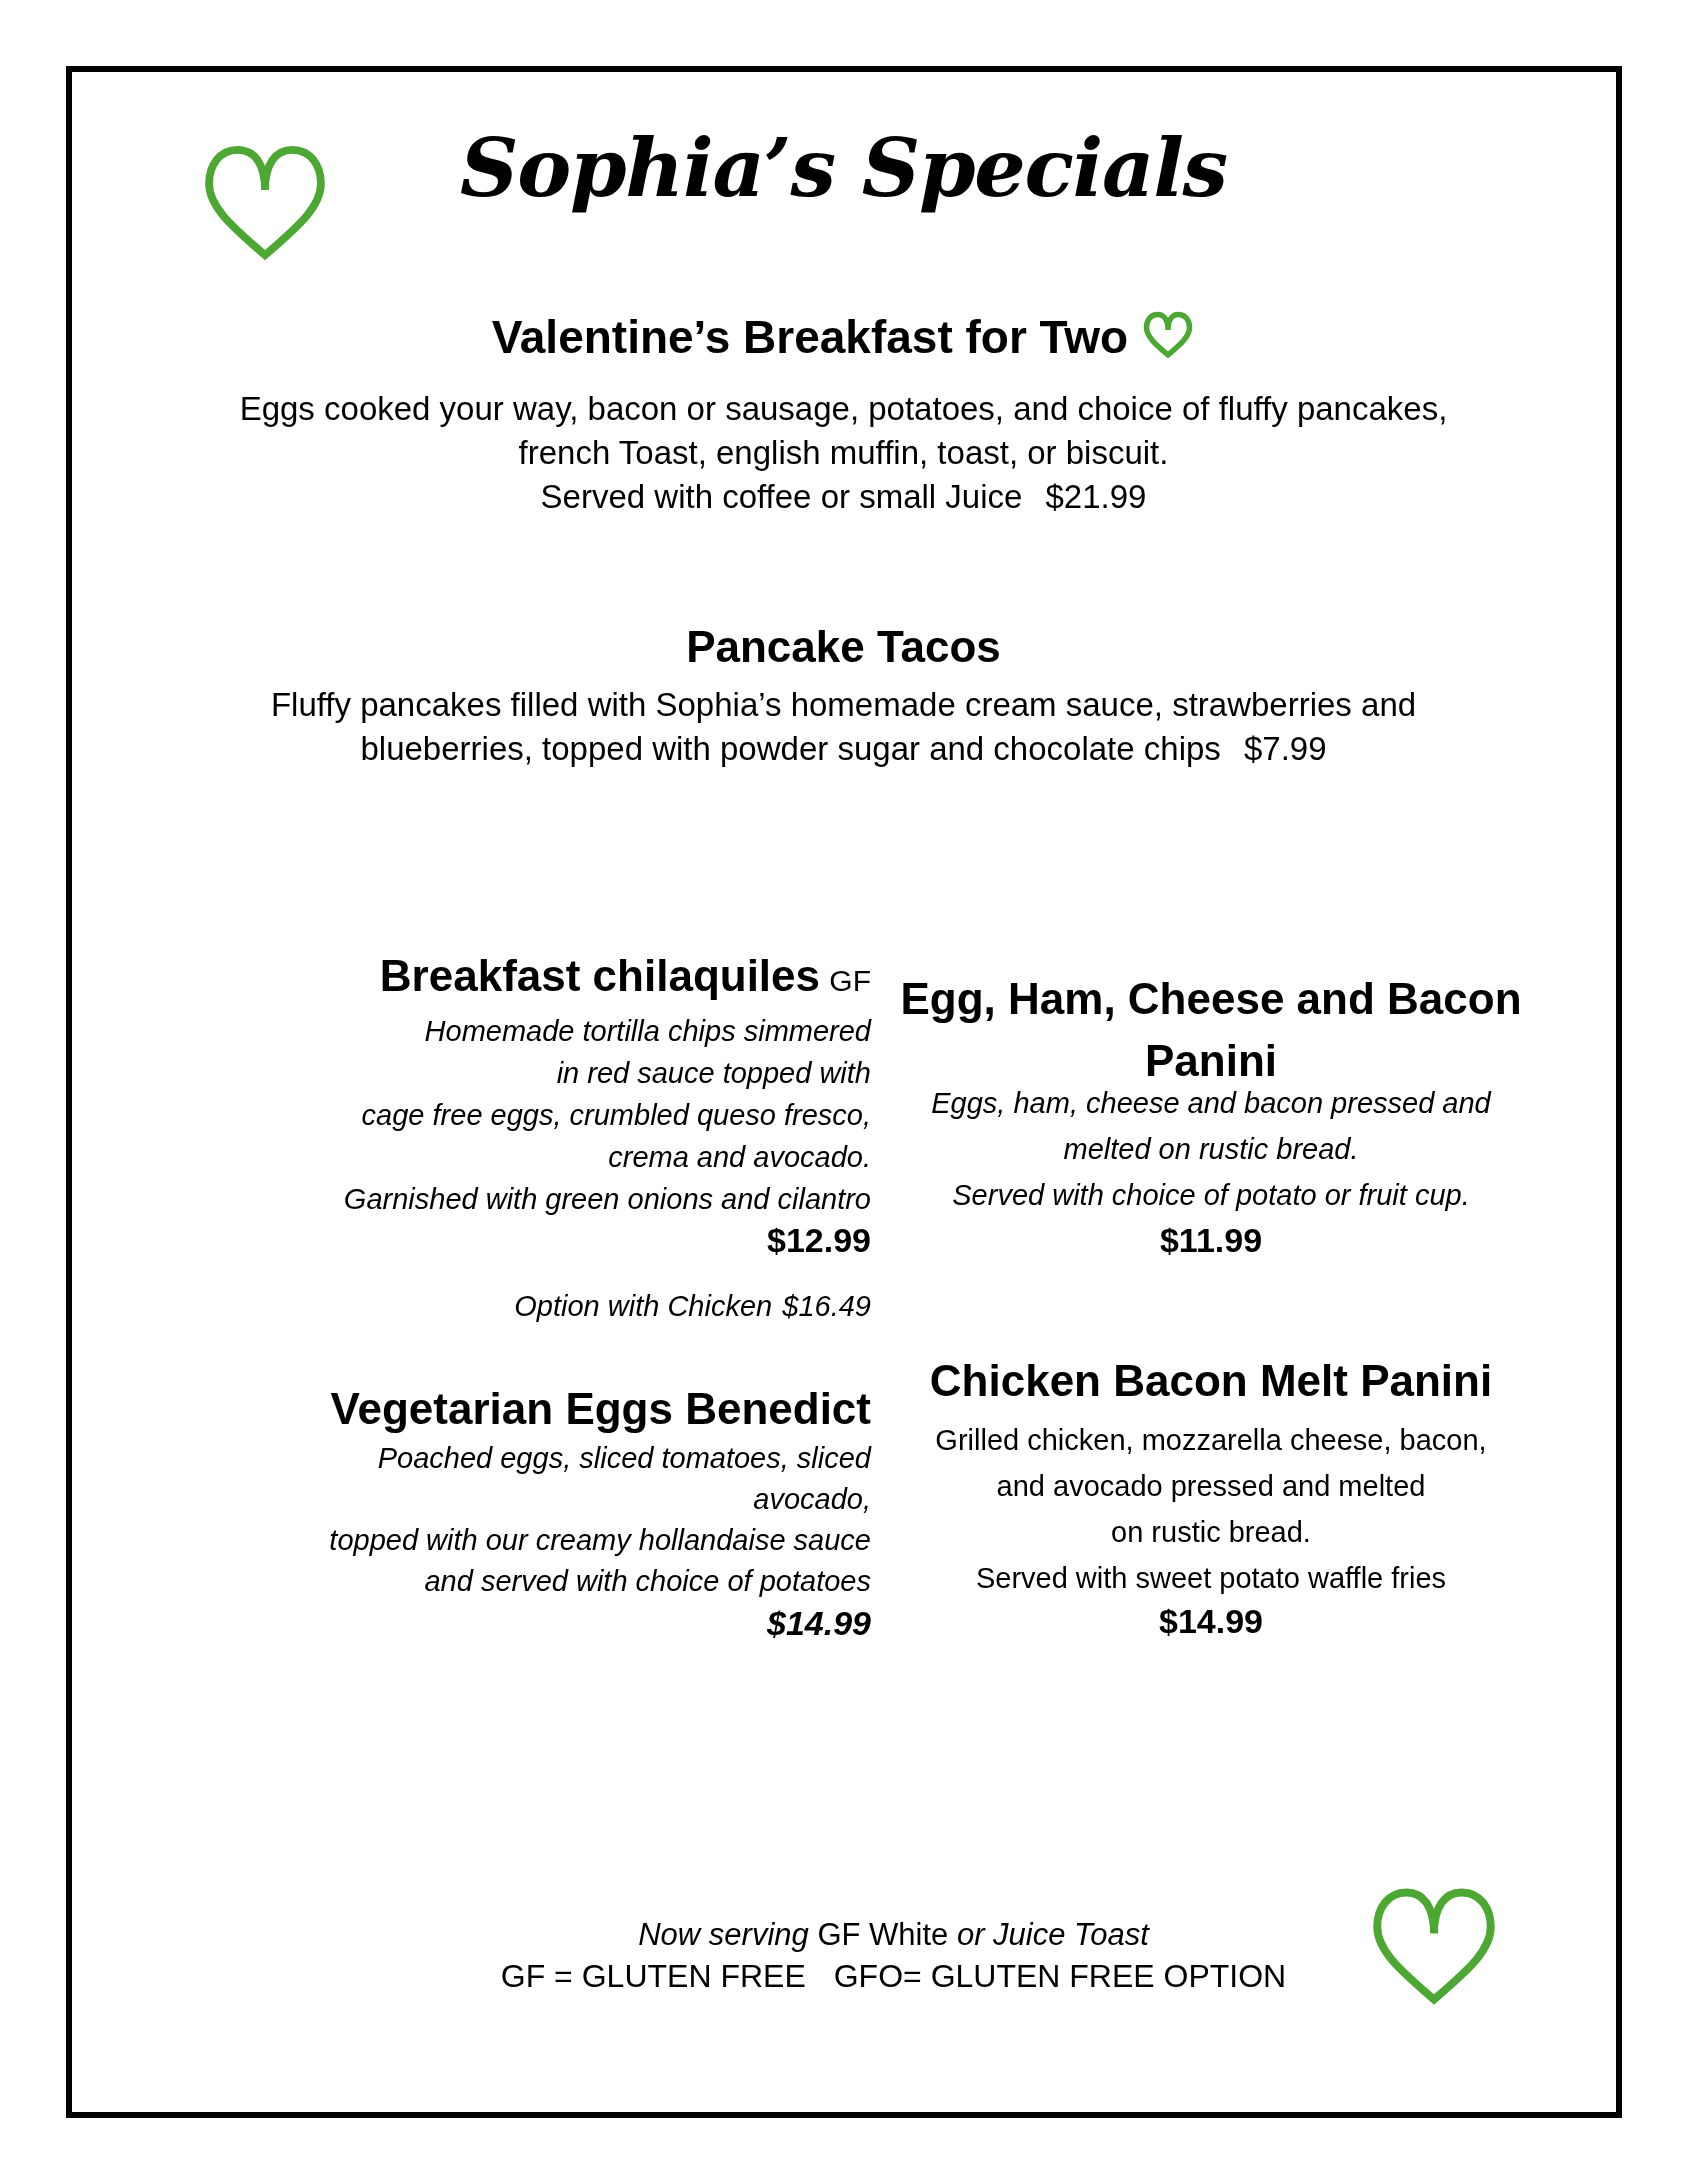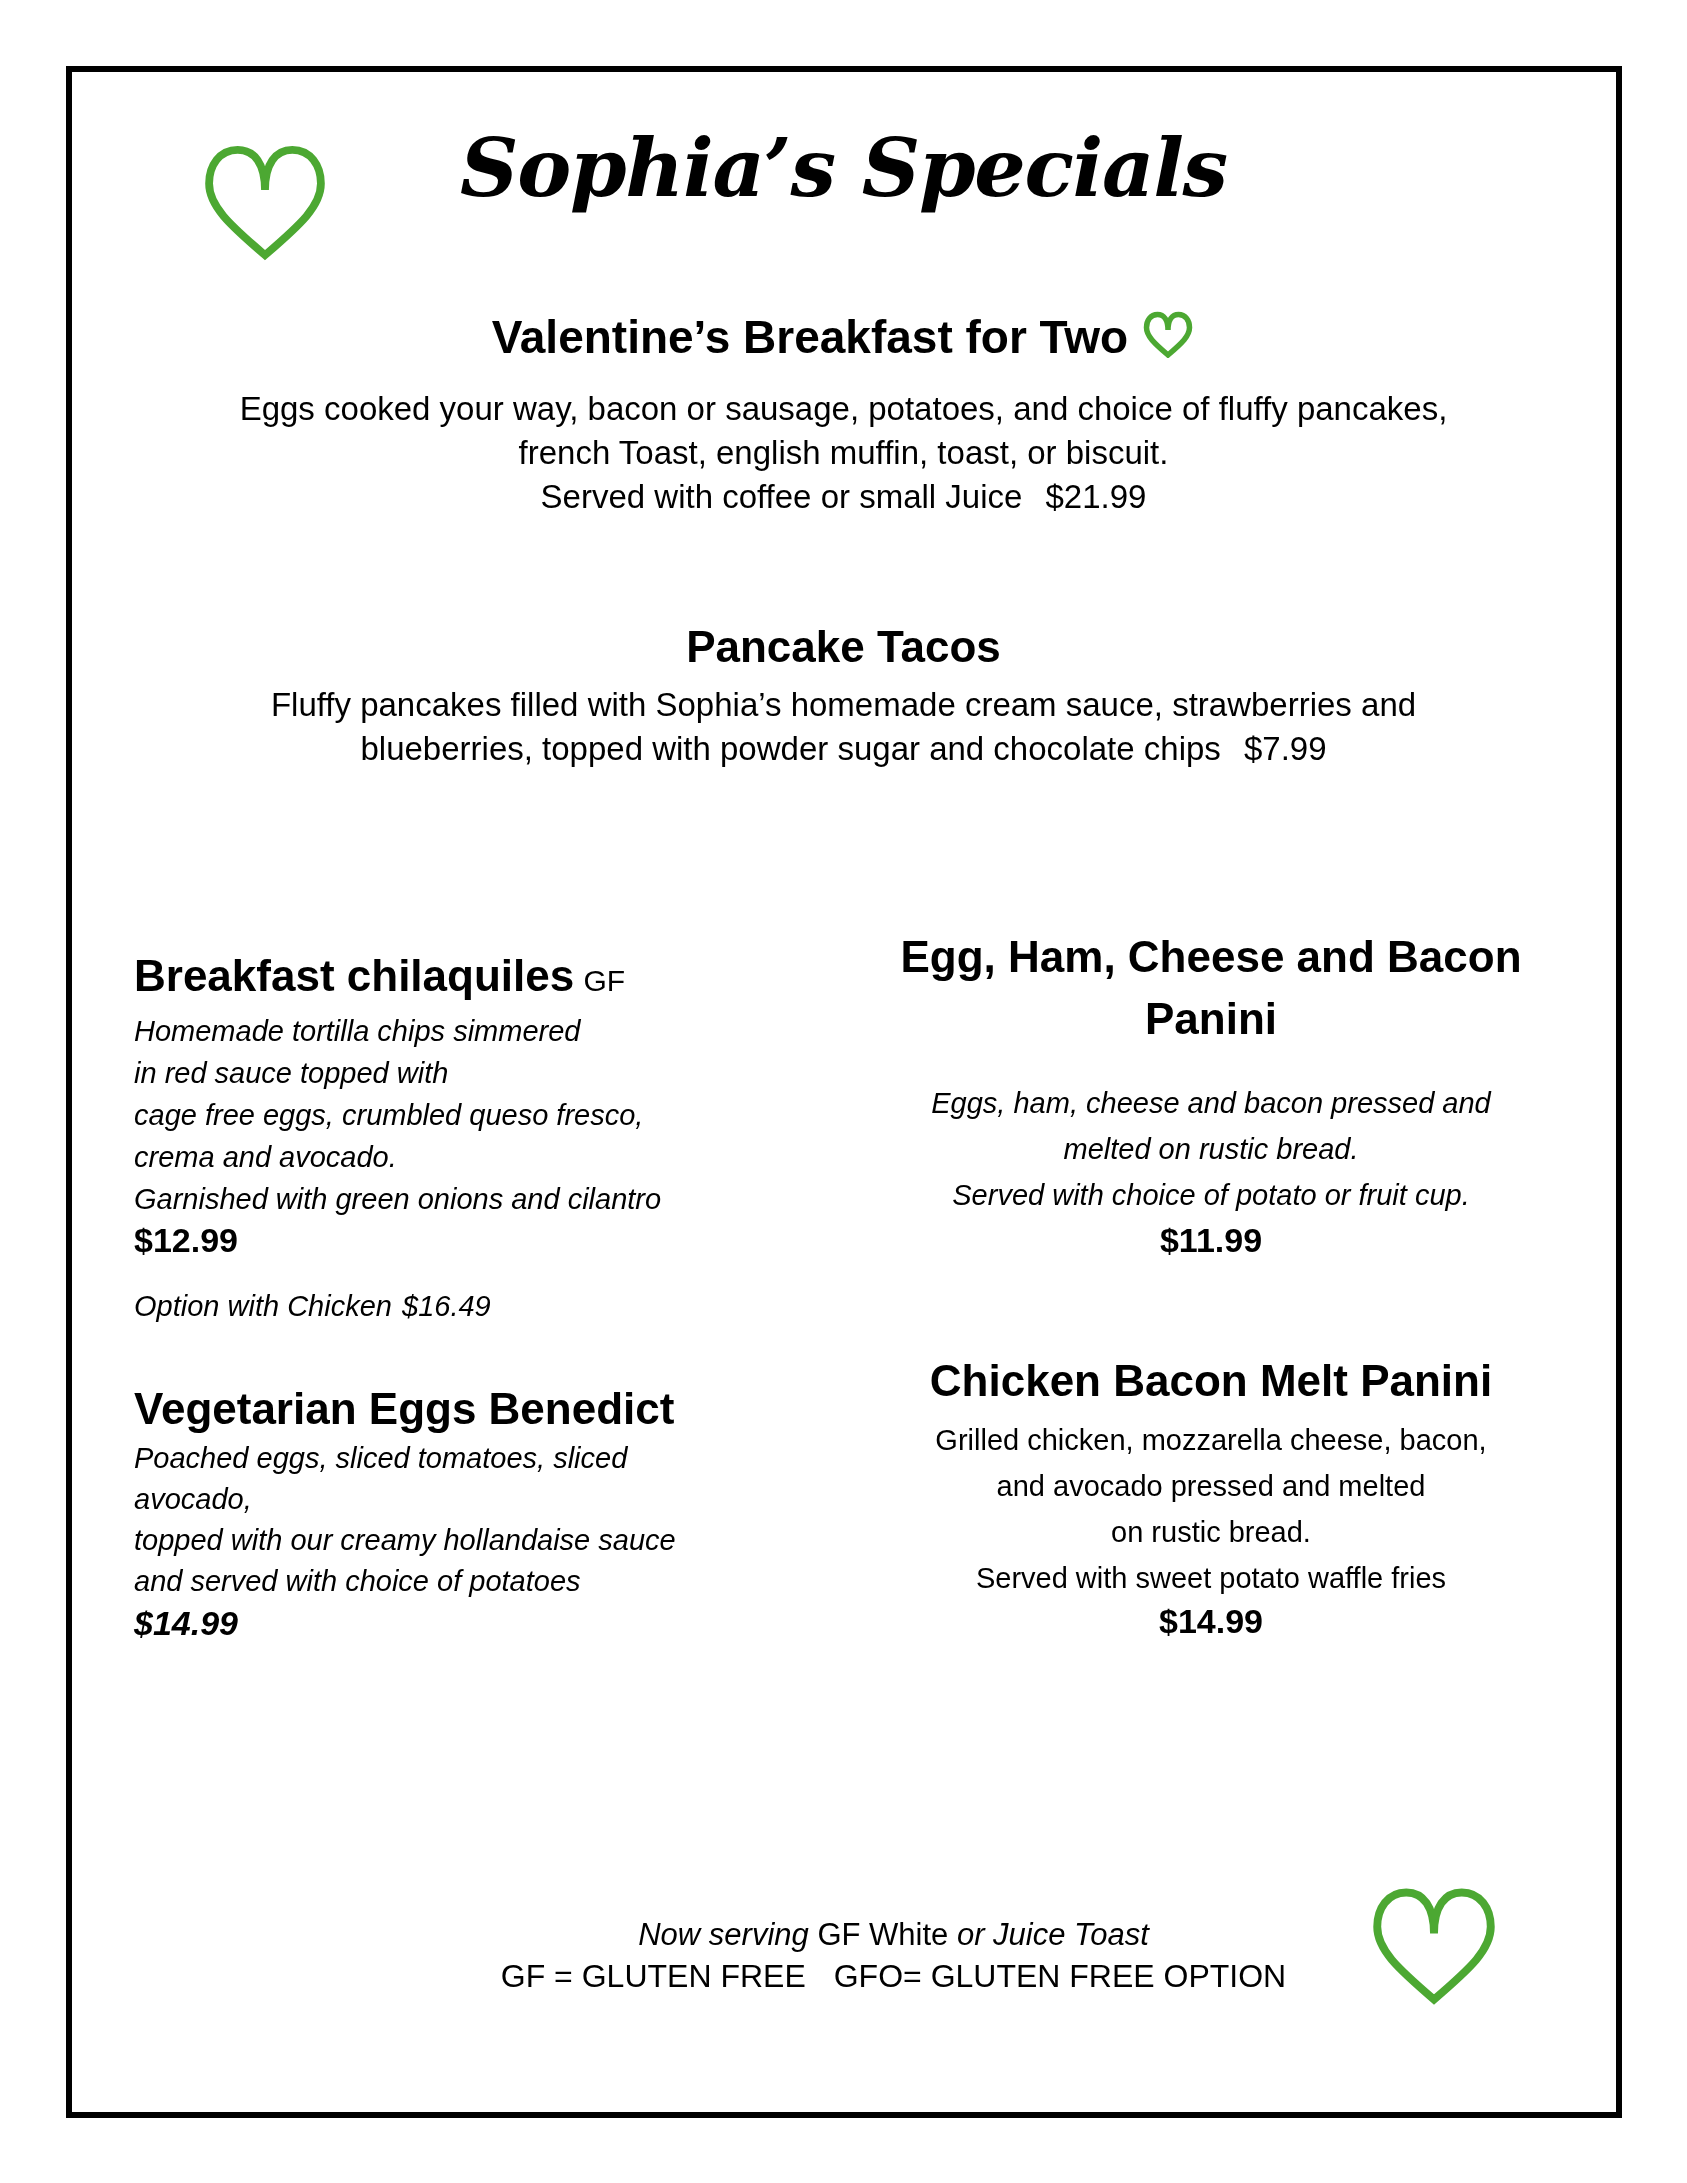--- a/index.html
+++ b/index.html
@@ -24,21 +24,21 @@
   .v-head-row {
     left:0; top:310px; width:1687px;
     display:flex; justify-content:center; align-items:center;
   }
   .head-lg { font-size:46px; font-weight:bold; }
   .head-md { font-size:44px; font-weight:bold; }
 
   .body-txt { font-size:33px; line-height:44px; }
   .full-center { left:0; width:1687px; text-align:center; }
 
-  .col-left  { left:134px;  width:728px; text-align:left; }
+  .col-left  { left:143px;  width:728px; text-align:right; }
   .col-right { left:847px; width:728px; text-align:center; }
 
   .ital { font-style:italic; }
   .desc { font-size:29px; }
   .lh64 { line-height:42px; }
   .lh62 { line-height:41px; }
   .lh70 { line-height:46px; }
   .price-bold { font-size:34px; font-weight:bold; }
   .price-inline { margin-left:0.7em; }
   .opt-price { font-weight:normal; margin-left:0.35em; }
@@ -106,21 +106,21 @@
 
   <div class="abs col-left head-md" style="top:1384px;">Vegetarian Eggs Benedict</div>
   <div class="abs col-left desc ital lh62" style="top:1438px;">
     <div>Poached eggs, sliced tomatoes, sliced</div>
     <div>avocado,</div>
     <div>topped with our creamy hollandaise sauce</div>
     <div>and served with choice of potatoes</div>
   </div>
   <div class="abs col-left price-bold ital" style="top:1604px;">$14.99</div>
 
-  <div class="abs col-right head-md two-line-head" style="top:926px;">
+  <div class="abs col-right head-md two-line-head" style="top:968px;">
     <div>Egg, Ham, Cheese and Bacon</div>
     <div>Panini</div>
   </div>
   <div class="abs col-right desc ital lh70" style="top:1080px;">
     <div>Eggs, ham, cheese and bacon pressed and</div>
     <div>melted on rustic bread.</div>
     <div>Served with choice of potato or fruit cup.</div>
   </div>
   <div class="abs col-right price-bold" style="top:1221px;">$11.99</div>
 

